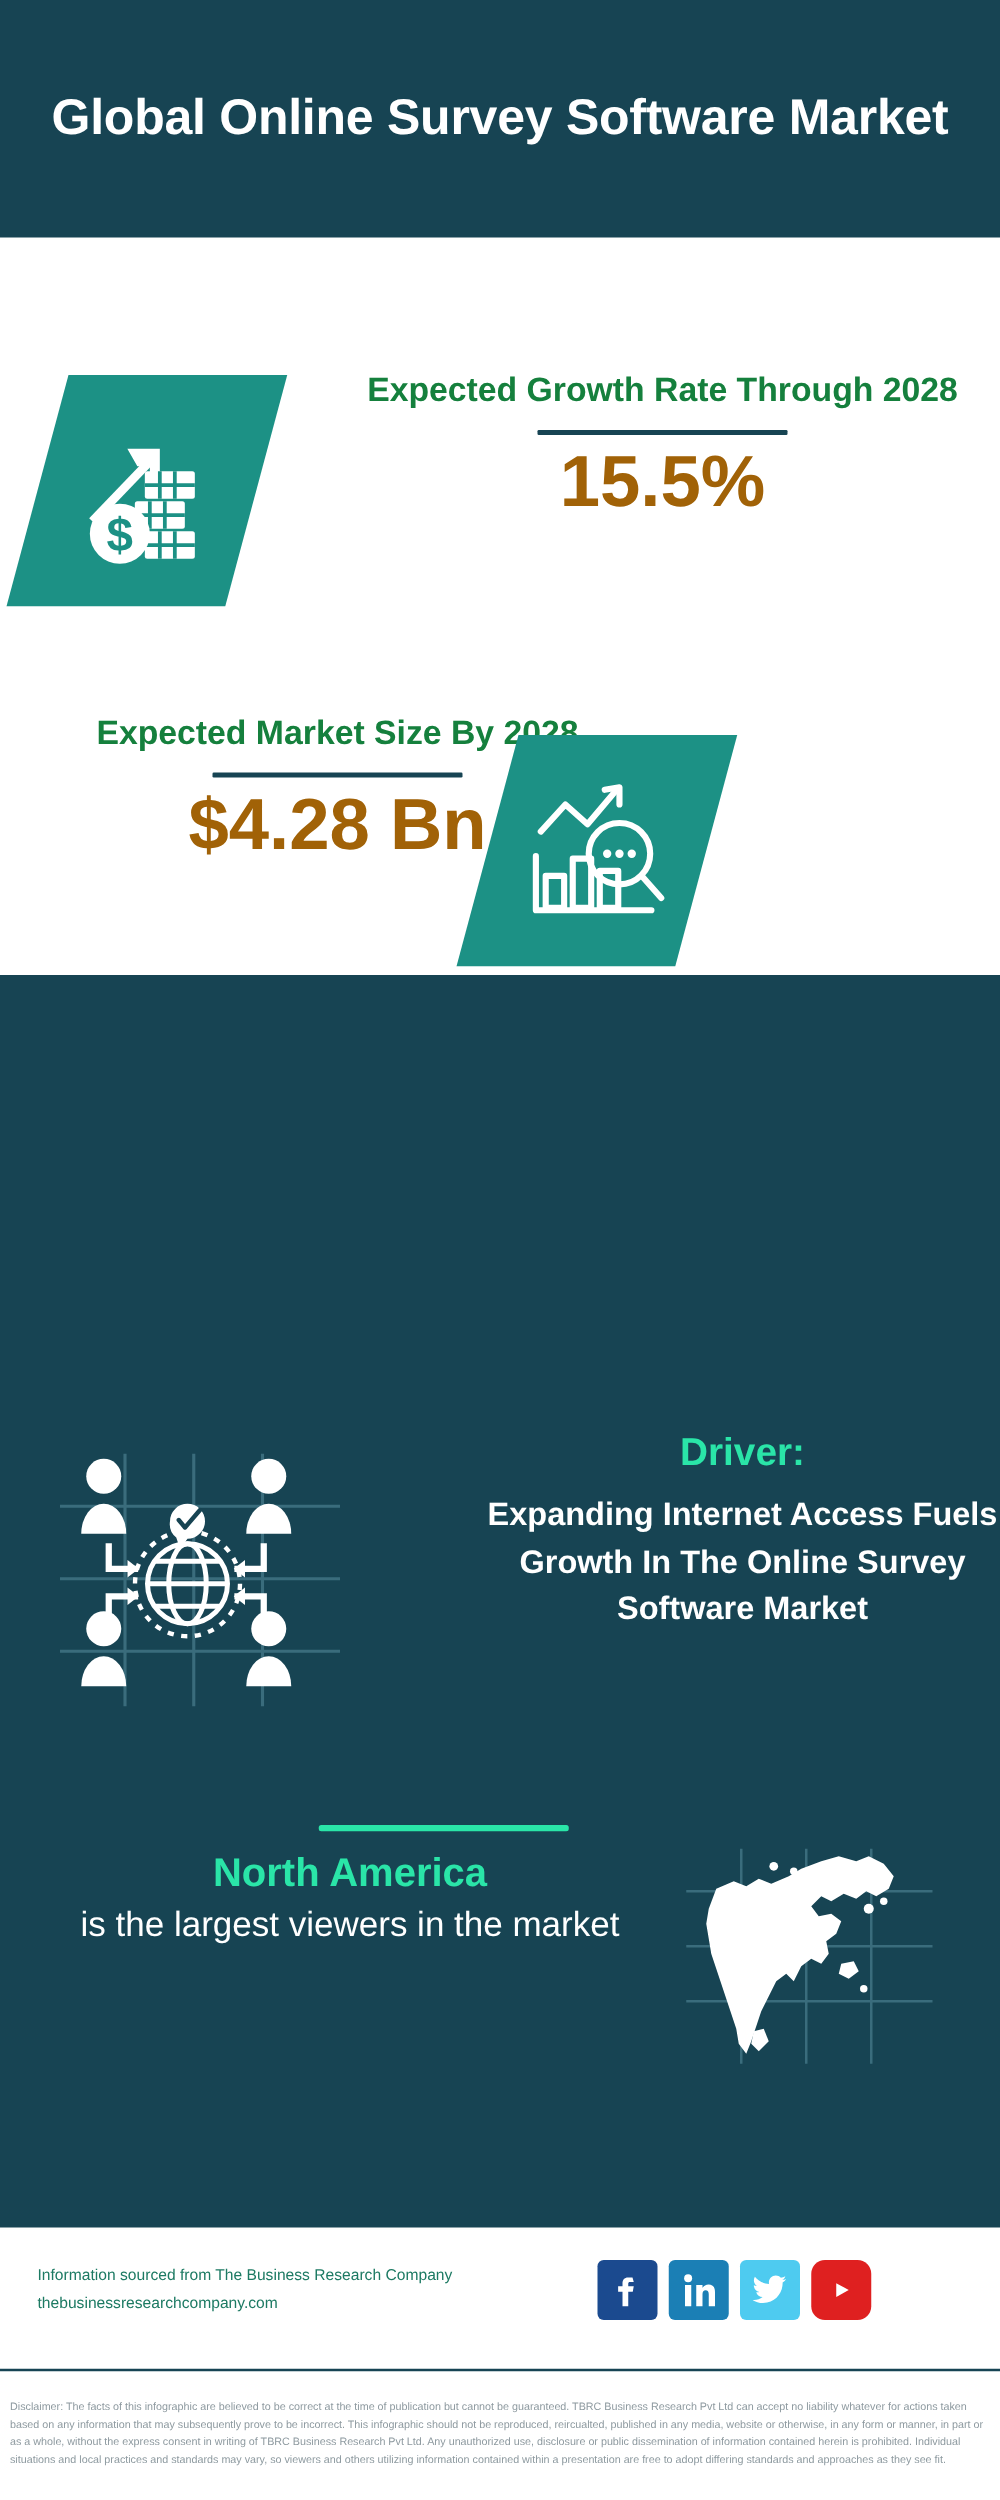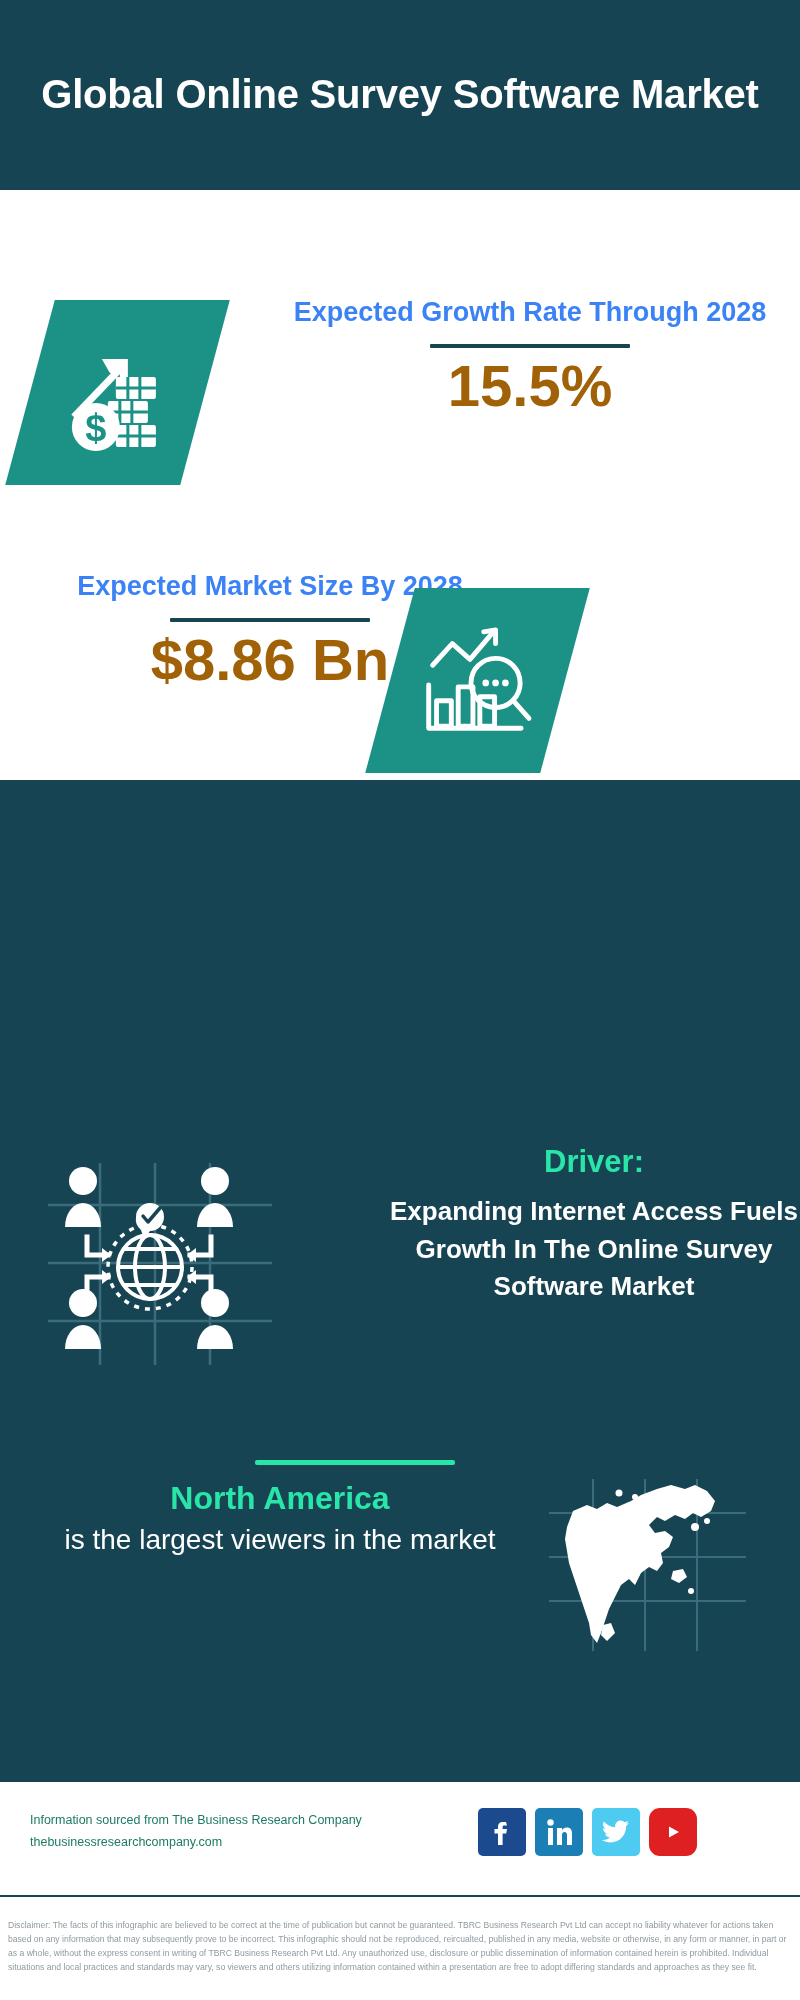--- a/index.html
+++ b/index.html
@@ -37,21 +37,21 @@
     display:flex;align-items:center;justify-content:center;
   }
   .tile > svg{transform:skewX(15deg);}
 
   .tile-growth{left:30px;top:300px;width:175px;height:185px;}
   .tile-size{left:390px;top:588px;width:175px;height:185px;}
 
   
   .stat{position:absolute;text-align:center;}
   .stat .label{
-    color:#3b82f6;font-size:27px;font-weight:bold;line-height:1.25;margin:0;
+    color:#15803d;font-size:27px;font-weight:bold;line-height:1.25;margin:0;
   }
   .stat .rule{
     width:200px;height:4px;background:#174453;margin:14px auto 8px auto;border-radius:1px;
   }
   .stat .value{
     color:#a16207;font-size:58px;font-weight:bold;line-height:1.05;margin:0;
   }
 
   .stat-growth{left:270px;top:296px;width:520px;}
   .stat-size{left:10px;top:570px;width:520px;}
@@ -162,21 +162,21 @@
 
   <div class="stat stat-growth">
     <p class="label">Expected Growth Rate Through 2028</p>
     <div class="rule"></div>
     <p class="value">15.5%</p>
   </div>
 
   <div class="stat stat-size">
     <p class="label">Expected Market Size By 2028</p>
     <div class="rule"></div>
-    <p class="value">$8.86 Bn</p>
+    <p class="value">$4.28 Bn</p>
   </div>
 
   <div class="tile tile-size">
     <svg width="118" height="118" viewBox="0 0 120 120">
       <g fill="none" stroke="#ffffff" stroke-width="5" stroke-linecap="round" stroke-linejoin="round">
         <polyline points="14,44 34,22 52,38 74,12"></polyline>
         <polyline points="66,10 78,8 78,22"></polyline>
         <path d="M10 64 L10 108 L104 108"></path>
         <rect x="18" y="80" width="15" height="26"></rect>
         <rect x="40" y="66" width="15" height="40"></rect>

